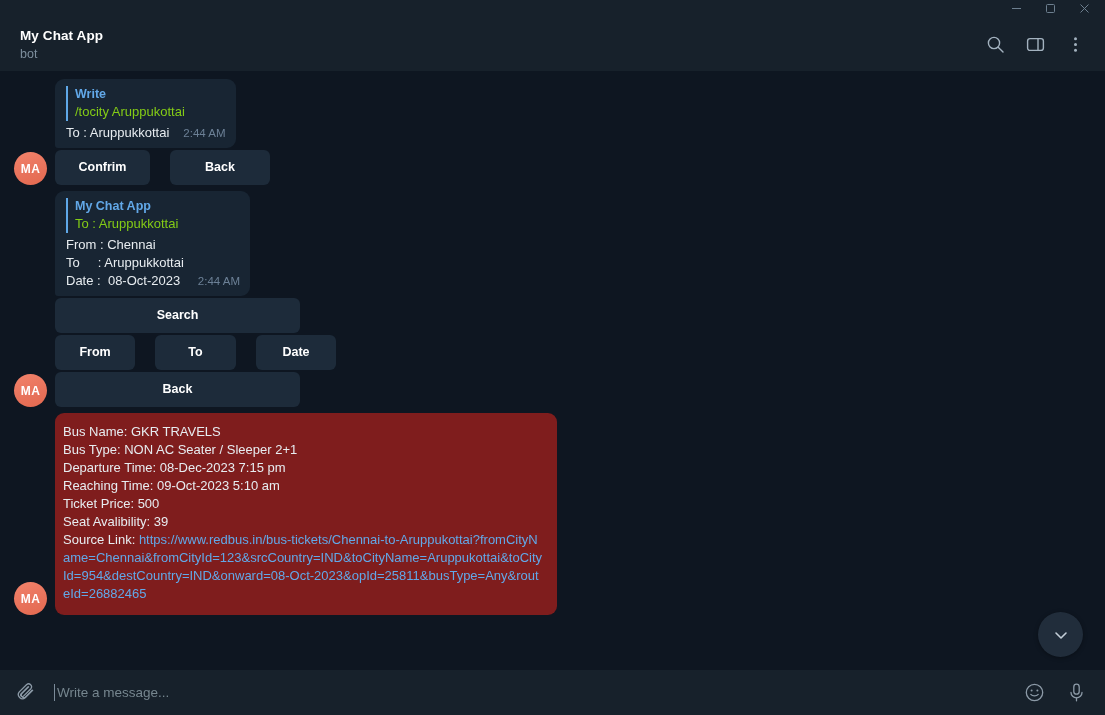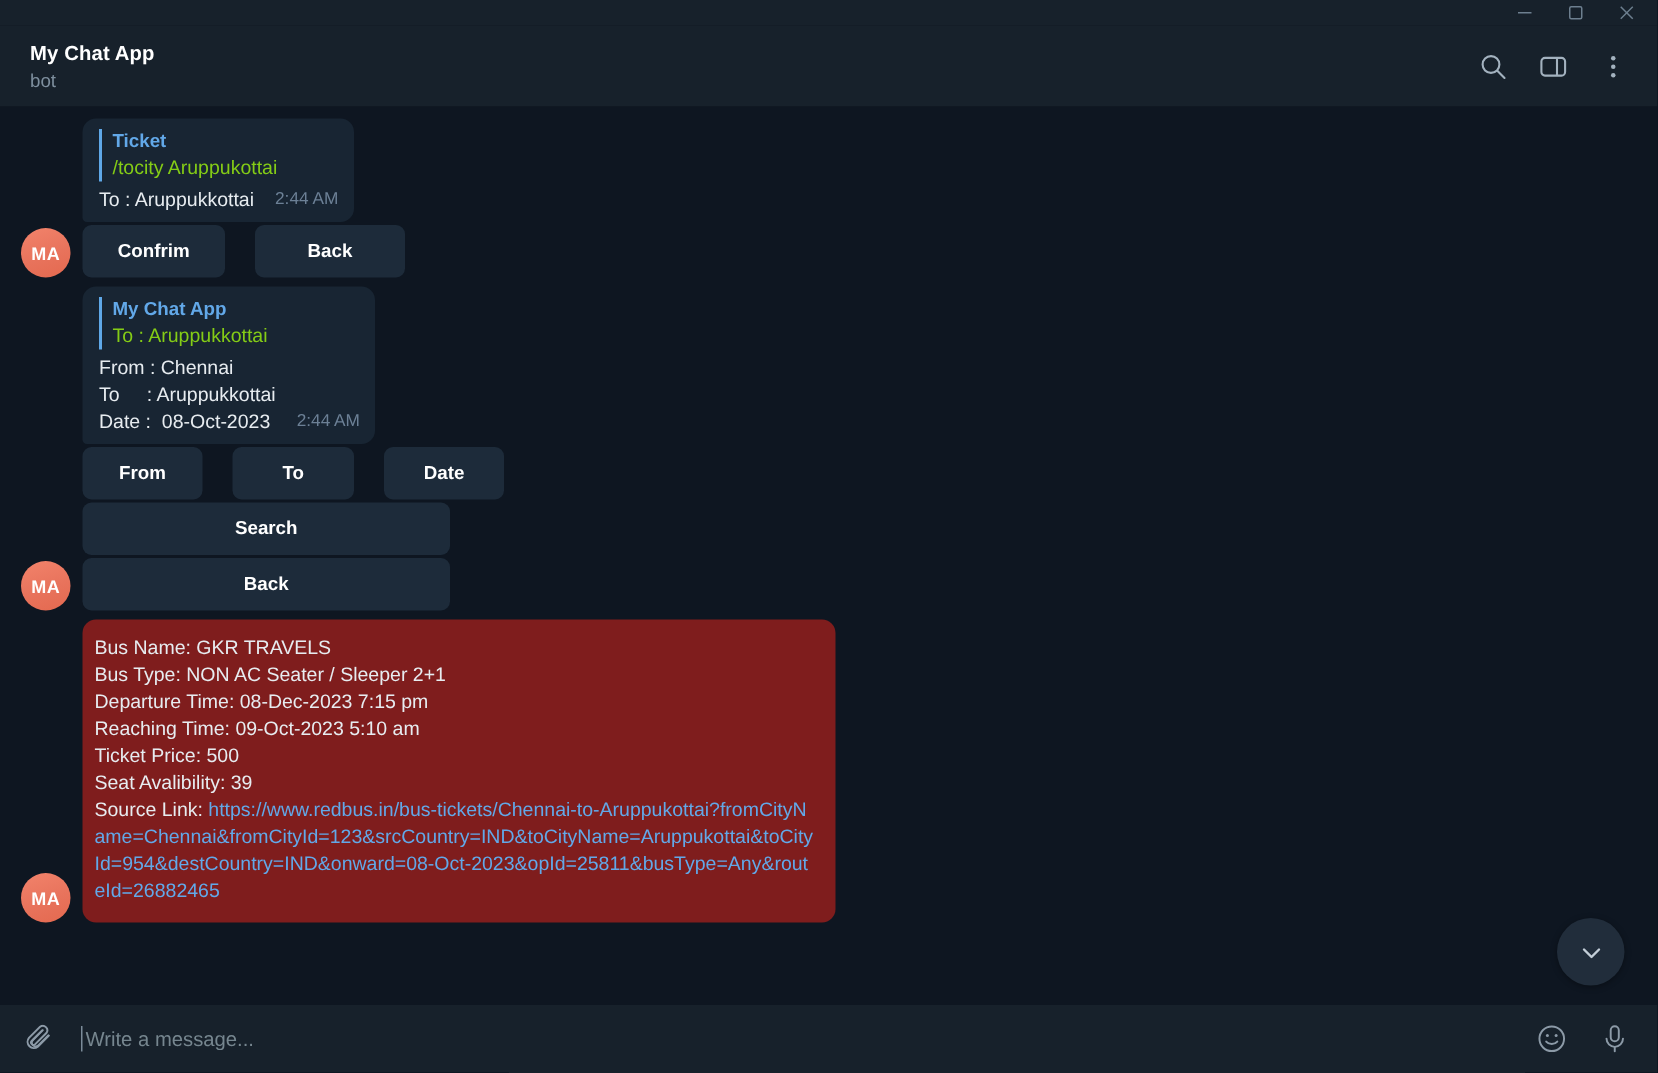--- a/index.html
+++ b/index.html
@@ -276,21 +276,21 @@
     </div>
   </div>
 
   <div class="chat">
 
     <div class="msg-group">
       <div class="avatar">MA</div>
       <div class="stack">
         <div class="bubble">
           <div class="reply-quote">
-            <div class="reply-name">Ticket</div>
+            <div class="reply-name">Write</div>
             <div class="reply-text">/tocity Aruppukottai</div>
           </div>
           <div class="body-row">
             <div class="body-line">To : Aruppukkottai</div>
             <div class="time">2:44 AM</div>
           </div>
         </div>
         <div class="btn-row">
           <div class="kbd-btn" style="width:95px">Confrim</div>
           <div class="kbd-btn" style="width:100px">Back</div>
@@ -309,26 +309,26 @@
           <div class="body-row">
             <div class="body-rows">
               <div class="body-line">From : Chennai</div>
               <div class="body-line">To     : Aruppukkottai</div>
               <div class="body-line">Date :  08-Oct-2023</div>
             </div>
             <div class="time">2:44 AM</div>
           </div>
         </div>
         <div class="btn-row">
+          <div class="kbd-btn" style="width:245px">Search</div>
+        </div>
+        <div class="btn-row">
           <div class="kbd-btn" style="width:80px">From</div>
           <div class="kbd-btn" style="width:81px">To</div>
           <div class="kbd-btn" style="width:80px">Date</div>
-        </div>
-        <div class="btn-row">
-          <div class="kbd-btn" style="width:245px">Search</div>
         </div>
         <div class="btn-row">
           <div class="kbd-btn" style="width:245px">Back</div>
         </div>
       </div>
     </div>
 
     <div class="msg-group">
       <div class="avatar">MA</div>
       <div class="stack">

